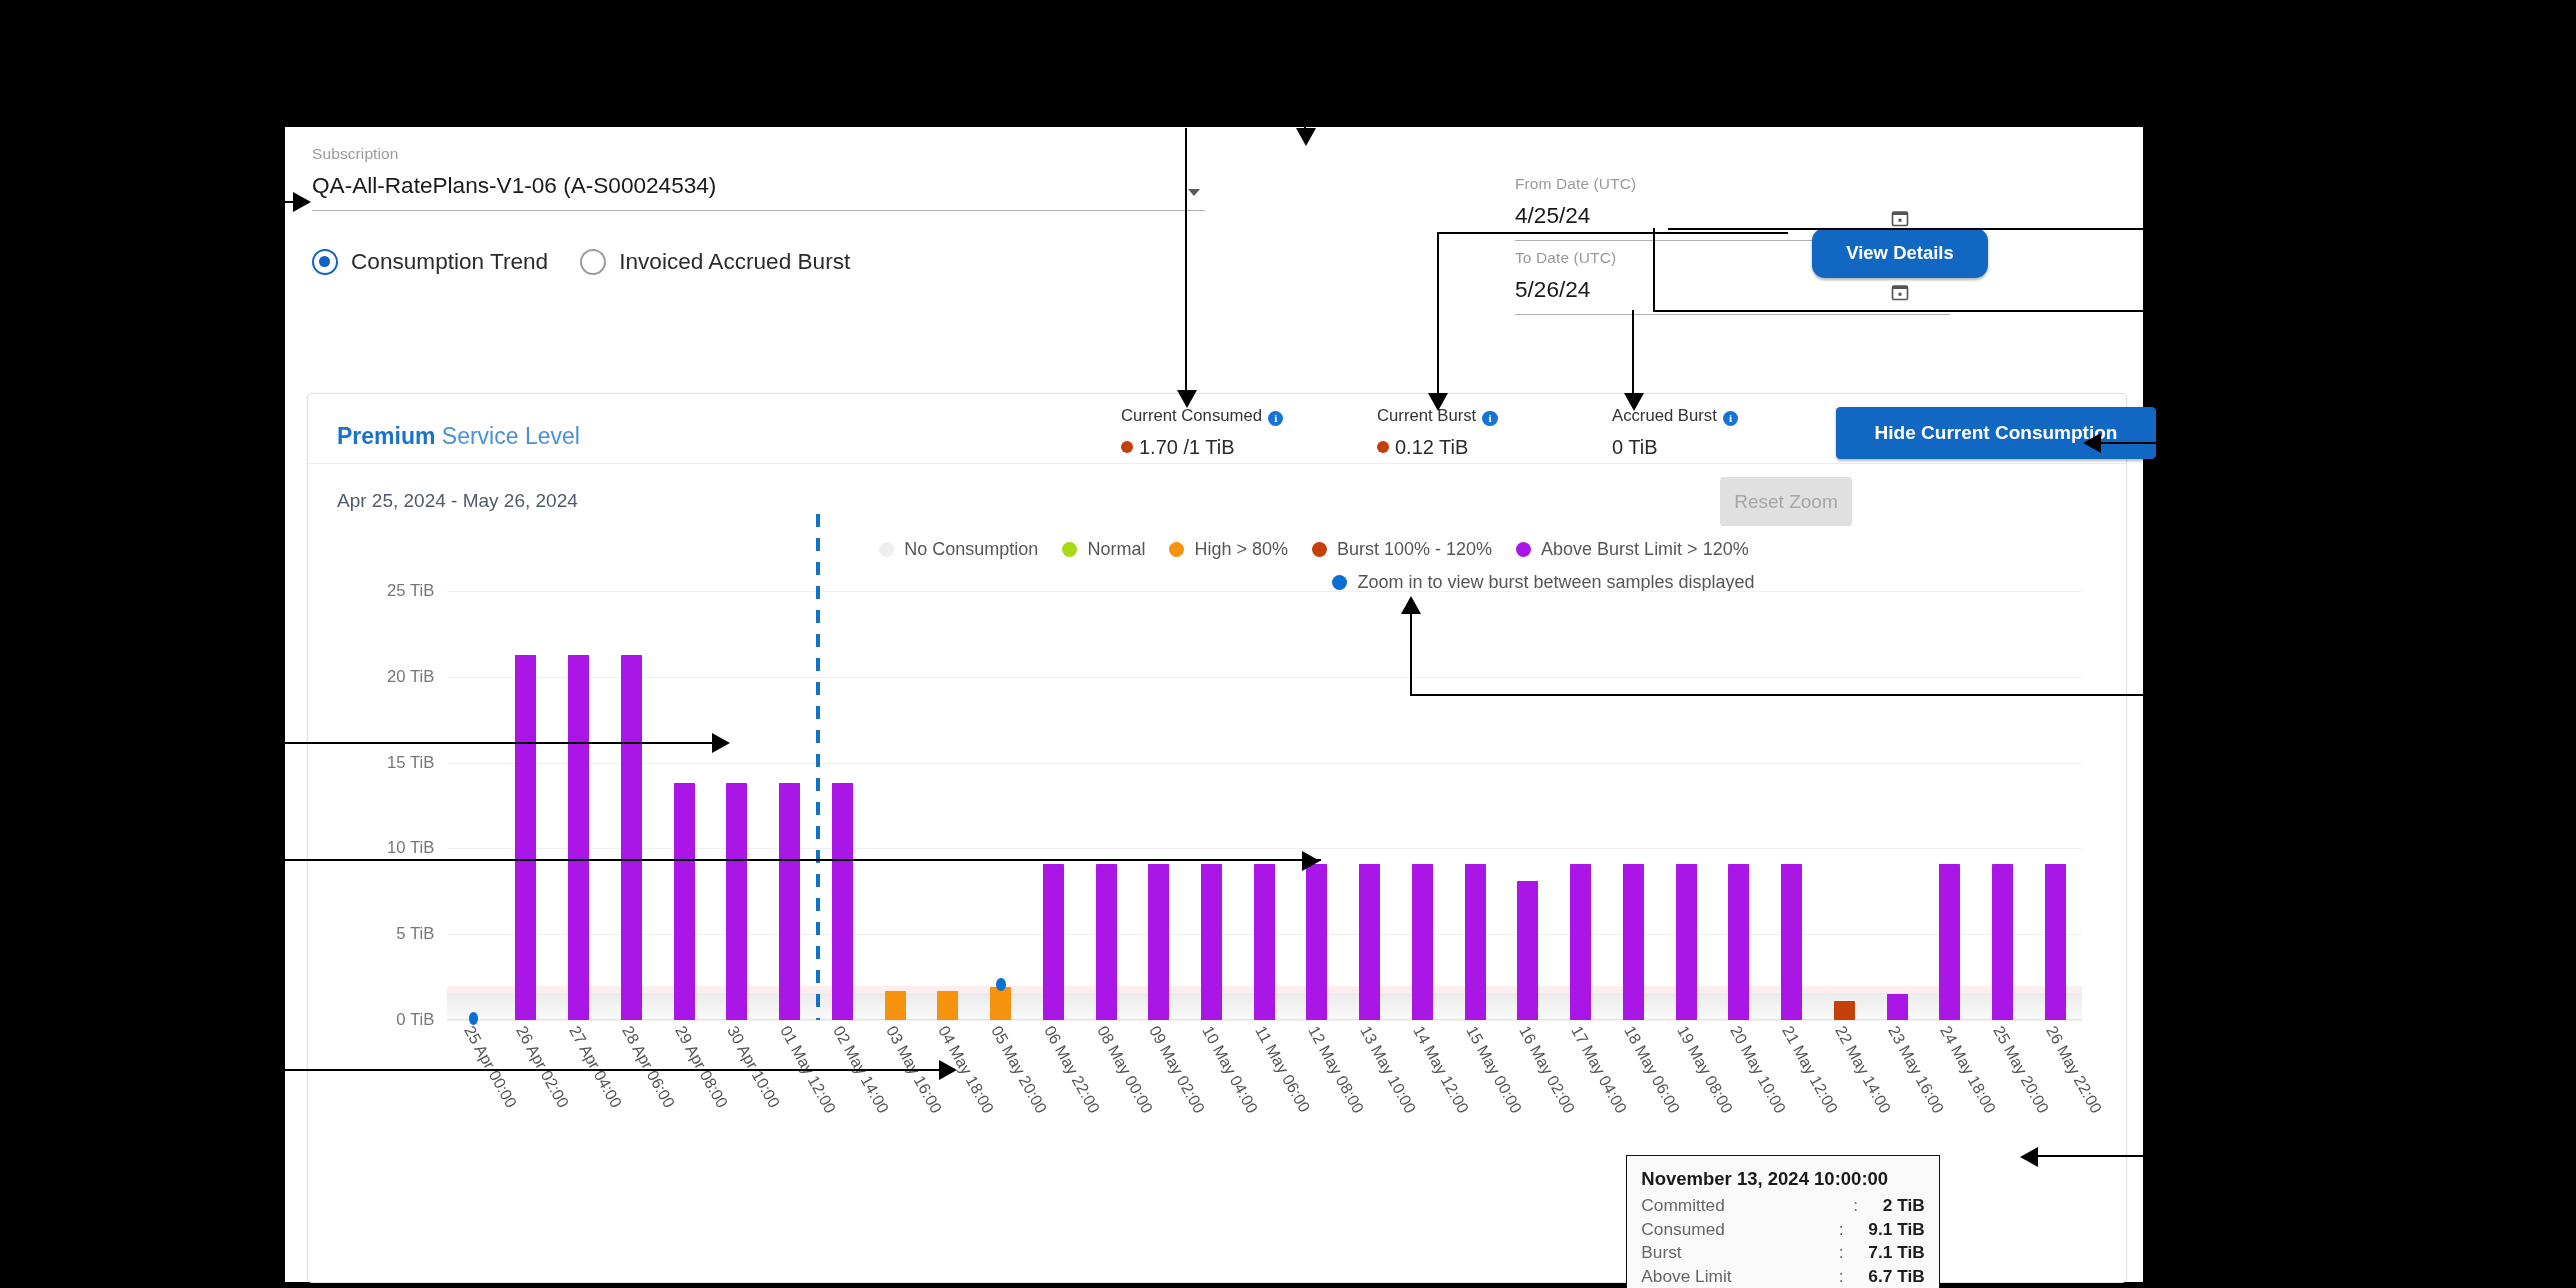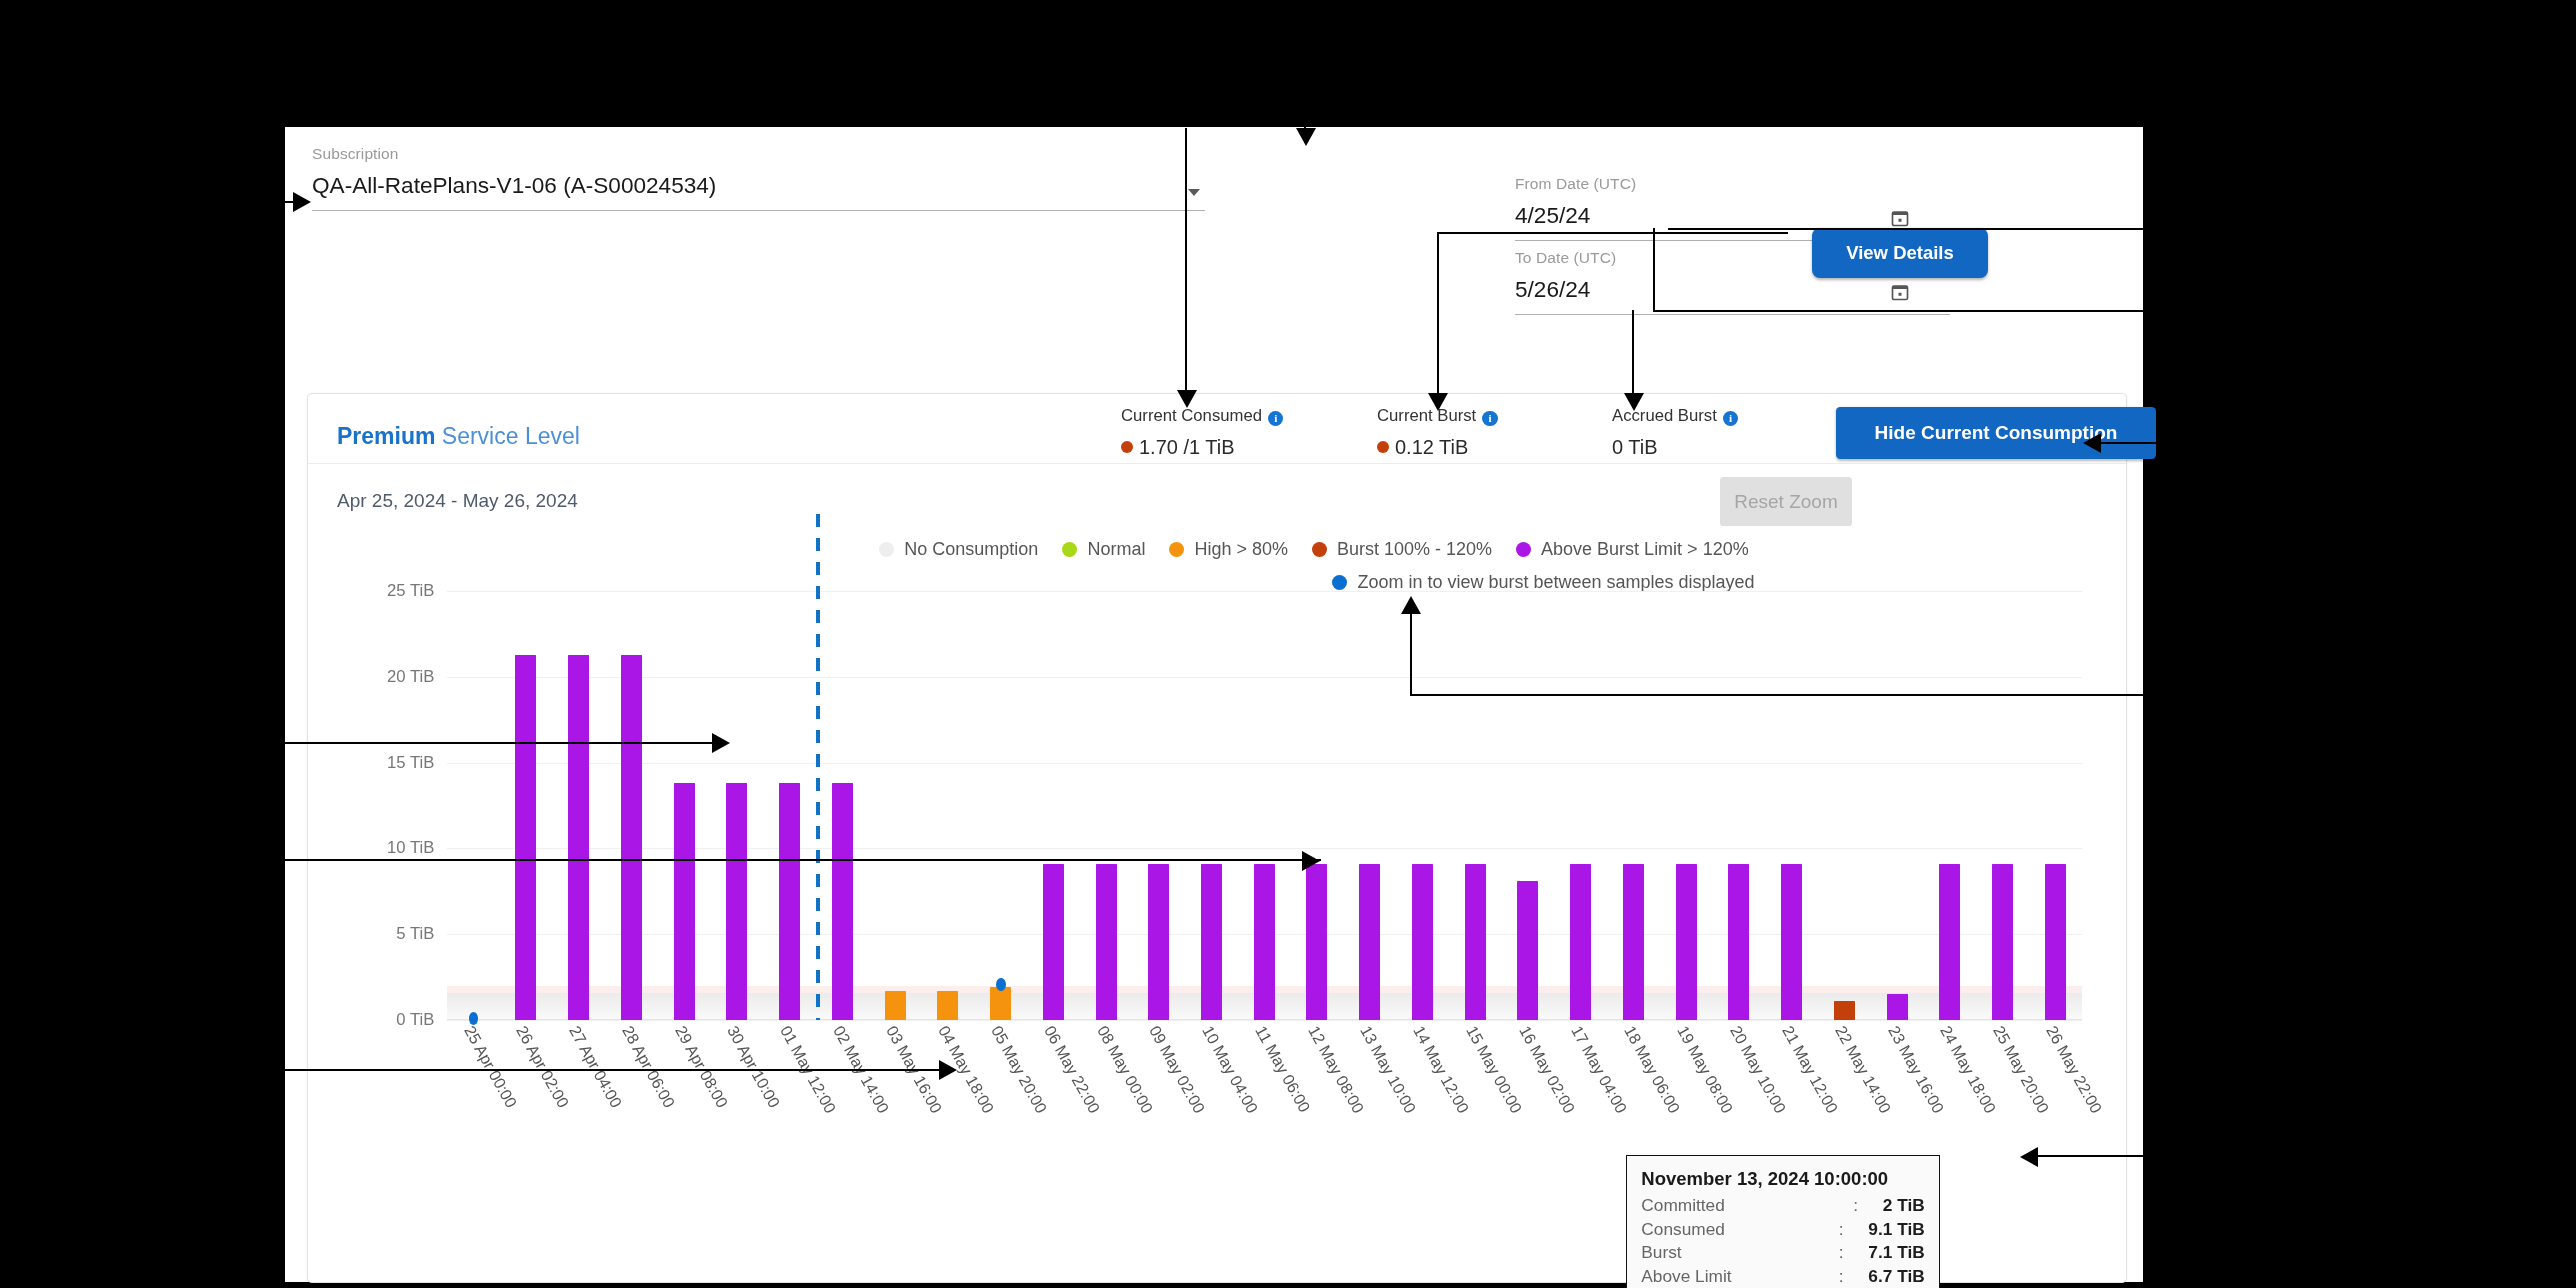--- a/index.html
+++ b/index.html
@@ -35,21 +35,21 @@
   .radio-row { position: absolute; left: 27px; top: 122px; display: flex; align-items: center; gap: 32px; }
   .radio { display: flex; align-items: center; gap: 13px; }
   .radio .dot { width: 26px; height: 26px; border-radius: 50%; border: 2.4px solid #9b9b9b; position: relative; background: #fff; }
   .radio.on .dot { border-color: #1263c6; }
   .radio.on .dot::after { content:""; position:absolute; left:5.4px; top:5.4px; width:10.7px; height:10.7px; border-radius:50%; background:#1263c6; }
   .radio .rlbl { font-size: 22.6px; color: #2b2b2b; }
 
   
   #view-details-button {
     position: absolute; left: 1812px; top: 228px; width: 176px; height: 50px;
-    background: #1267c3; color: #fff; border: none; border-radius: 8px;
+    background: #1267c3; color: #fff; border: none; border-radius: 13px;
     font-size: 18.5px; font-weight: 700; font-family: "Liberation Sans", sans-serif; cursor: pointer;
     box-shadow: 0 1.2px 3px rgba(0,0,0,.3);
   }
 
   
   .card { position: absolute; left: 307px; top: 393px; width: 1820px; height: 890px;
           background: #fff; border: 0.6px solid #e2e2e2; border-radius: 4.8px; box-shadow: 0 0.6px 2.4px rgba(0,0,0,.06); }
 
   .card-head { position: absolute; left: 0; top: 0; width: 100%; height: 70px; border-bottom: 0.6px solid #ececec; }
 
@@ -138,20 +138,30 @@
 
   <div class="filters">
 
     <div class="field" id="subscription-field">
       <div class="lbl">Subscription</div>
       <div class="val">QA-All-RatePlans-V1-06 (A-S00024534)</div>
       <div class="caret"></div>
       <div class="rule"></div>
     </div>
 
+    <div class="radio-row">
+      <div class="radio on">
+        <span class="dot"></span>
+        <span class="rlbl">Consumption Trend</span>
+      </div>
+      <div class="radio">
+        <span class="dot"></span>
+        <span class="rlbl">Invoiced Accrued Burst</span>
+      </div>
+    </div>
 
     <div class="field" id="from-date-field">
       <div class="lbl">From Date (UTC)</div>
       <div class="val">4/25/24</div>
       <span class="cal-icon">
         <svg width="18" height="18" viewBox="0 0 24 24">
             <rect x="2" y="4" width="20" height="18" rx="2" fill="none" stroke="#555" stroke-width="2.2"></rect>
             <rect x="2" y="4" width="20" height="4" fill="#555"></rect>
             <rect x="10" y="13" width="4" height="4" fill="#555"></rect>
           </svg>

